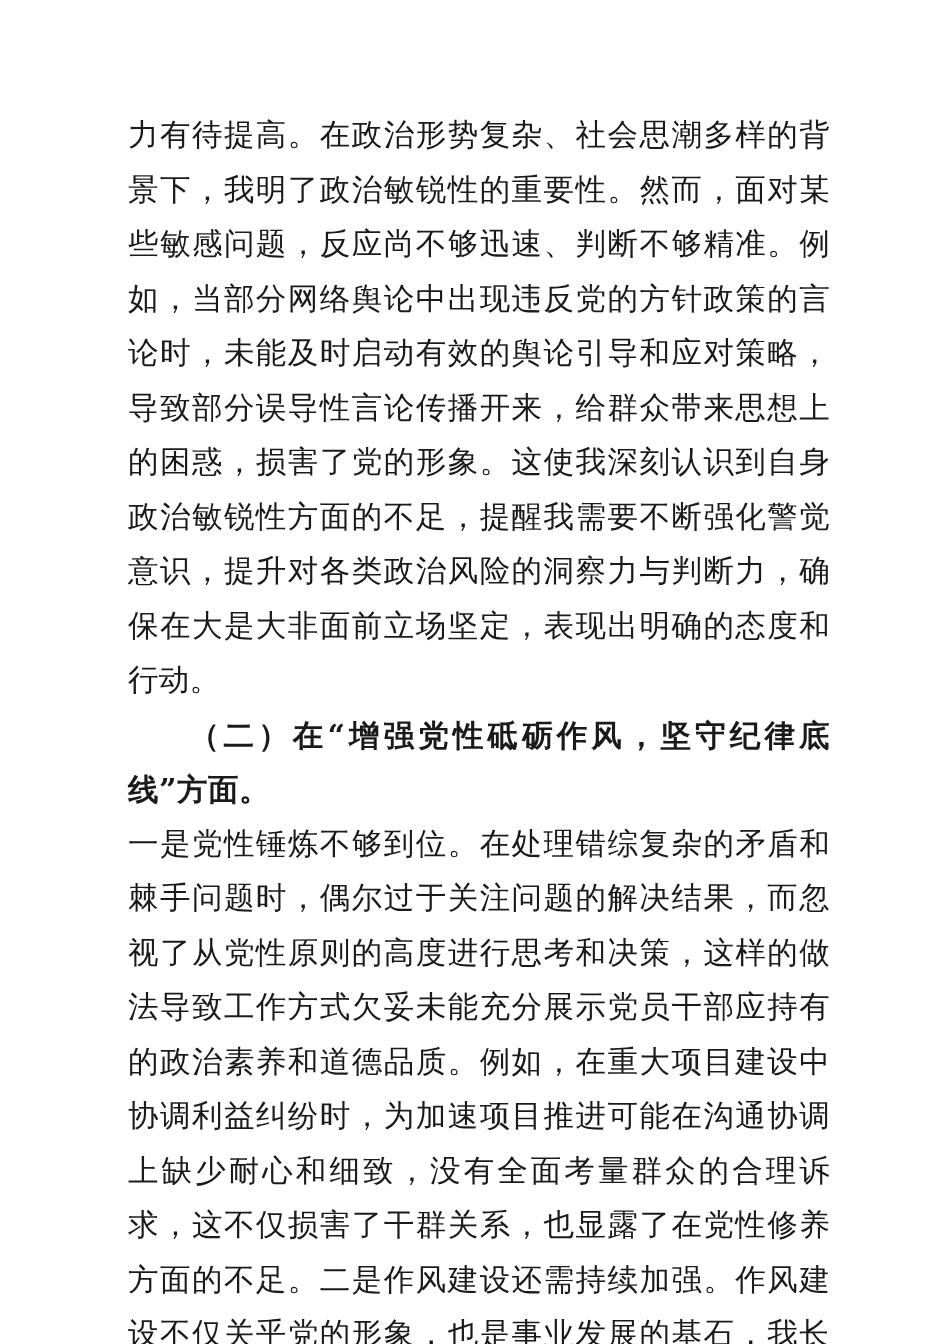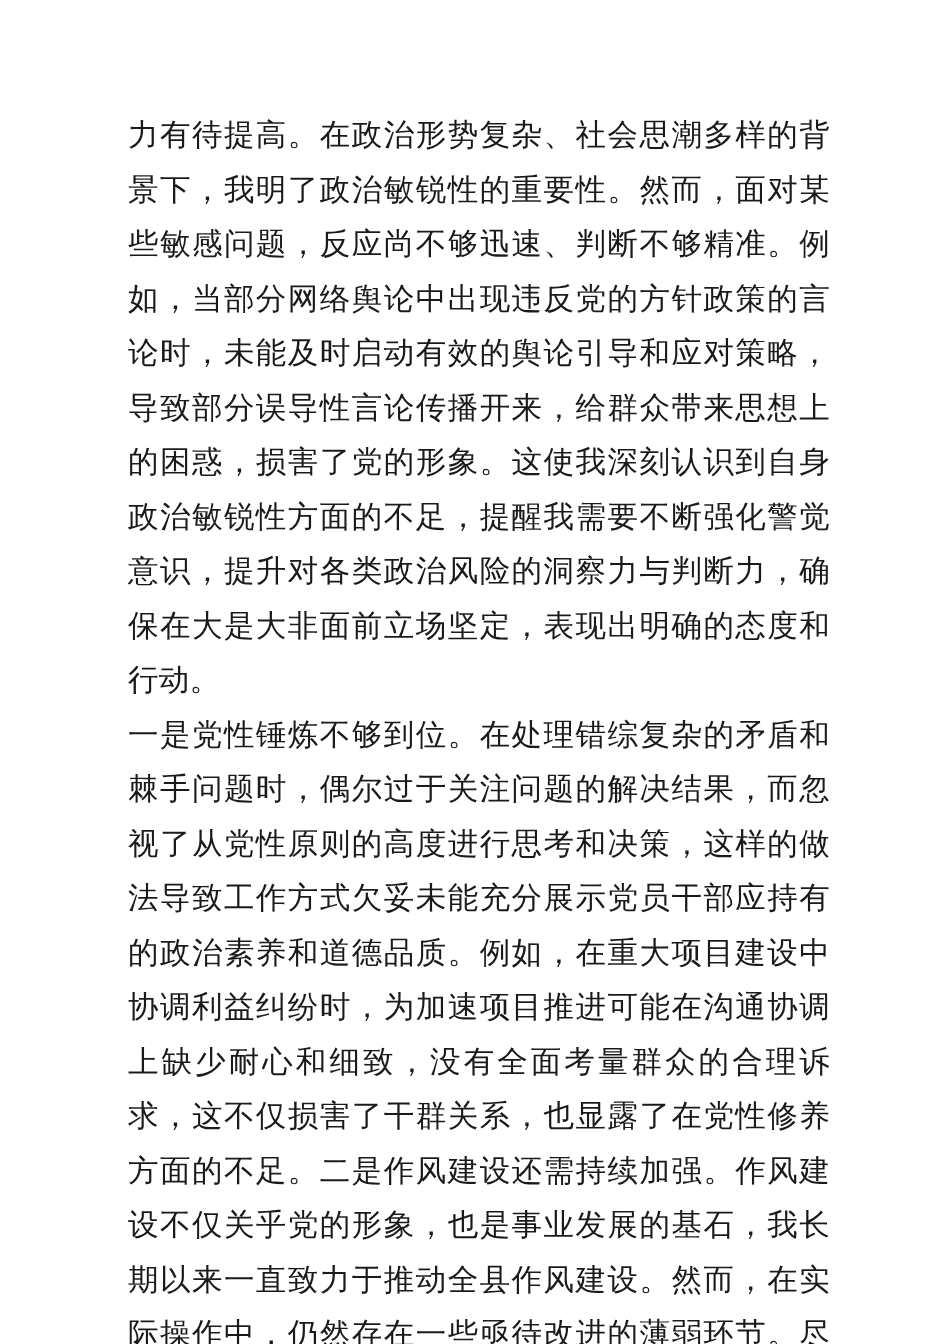--- a/index.html
+++ b/index.html
@@ -37,15 +37,16 @@
     text-indent: 2em;
     letter-spacing: 0.5px;
   }
 </style>
 </head>
 <body>
 
 <div class="page">
   <div class="doc-body">
     <p class="body-para">力有待提高。在政治形势复杂、社会思潮多样的背景下，我明了政治敏锐性的重要性。然而，面对某些敏感问题，反应尚不够迅速、判断不够精准。例如，当部分网络舆论中出现违反党的方针政策的言论时，未能及时启动有效的舆论引导和应对策略，导致部分误导性言论传播开来，给群众带来思想上的困惑，损害了党的形象。这使我深刻认识到自身政治敏锐性方面的不足，提醒我需要不断强化警觉意识，提升对各类政治风险的洞察力与判断力，确保在大是大非面前立场坚定，表现出明确的态度和行动。</p>
+    <p class="heading-line">（二）在“增强党性砥砺作风，坚守纪律底线”方面。</p>
     <p class="body-para">一是党性锤炼不够到位。在处理错综复杂的矛盾和棘手问题时，偶尔过于关注问题的解决结果，而忽视了从党性原则的高度进行思考和决策，这样的做法导致工作方式欠妥未能充分展示党员干部应持有的政治素养和道德品质。例如，在重大项目建设中协调利益纠纷时，为加速项目推进可能在沟通协调上缺少耐心和细致，没有全面考量群众的合理诉求，这不仅损害了干群关系，也显露了在党性修养方面的不足。二是作风建设还需持续加强。作风建设不仅关乎党的形象，也是事业发展的基石，我长期以来一直致力于推动全县作风建设。然而，在实际操作中，仍然存在一些亟待改进的薄弱环节。尽管我们已经制定了详细的工作制度和监督机制。例如，在环保工作督查中，发现个别</p>
   </div>
 </div>
 
 </body></html>

